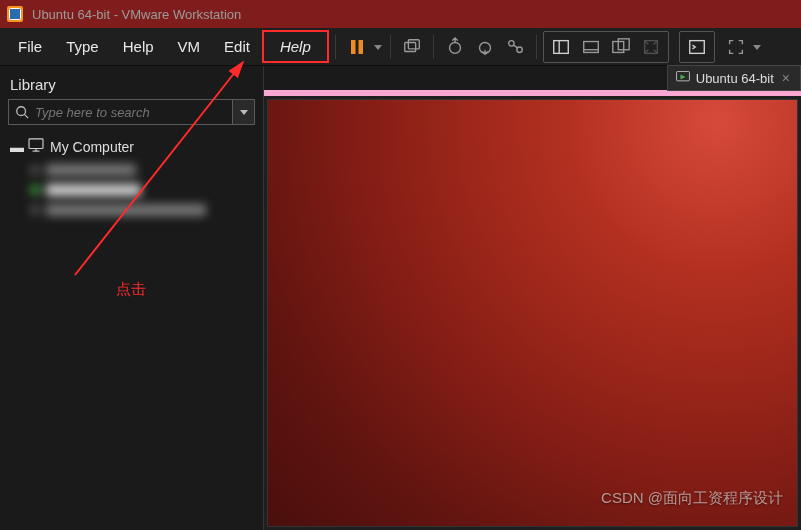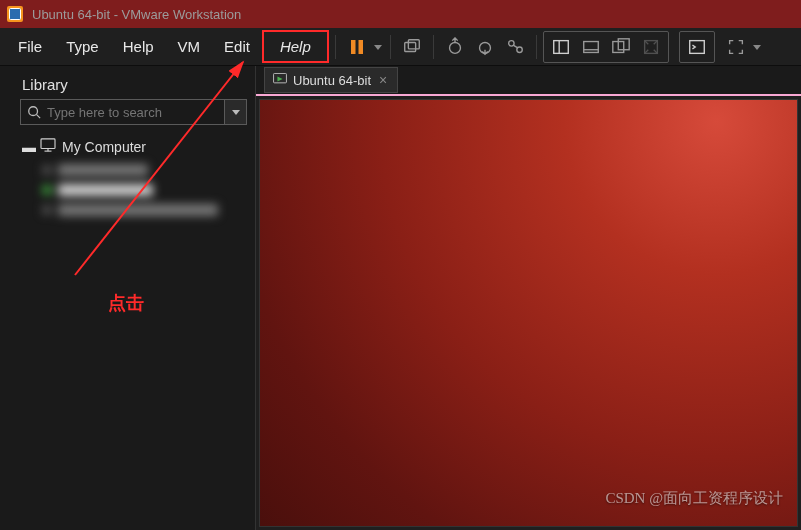--- a/index.html
+++ b/index.html
@@ -65,37 +65,38 @@
   }
 
   .body-area {
     display: flex;
     height: calc(100% - 66px);
   }
   .library-panel {
     width: 256px;
     background: #1a1a1a;
     border-right: 1px solid #333;
-    padding: 6px 8px 0 20px;
+    padding: 6px 8px 0 0;
     position: relative;
+    margin-left: 8px;
   }
   .library-title {
     font-size: 15px; color: #e0e0e0; padding: 4px 2px 6px 2px;
   }
   .search-row {
     display: flex; align-items: stretch; height: 26px;
     border: 1px solid #5a5a5a;
   }
   .search-icon-box {
     width: 26px; display:flex; align-items:center; justify-content:center;
     color:#bbb;
   }
   .search-input {
     flex: 1; background: transparent; border: none; outline: none;
-    color: #8b5cf6; font-size: 13px; 
+    color: #8b5cf6; font-size: 13px; font-style: italic;
   }
   .search-dropdown {
     width: 22px; background: #2a2a2a; border-left:1px solid #5a5a5a;
     display:flex; align-items:center; justify-content:center; color:#bbb;
   }
   .tree {
     margin-top: 10px; font-size: 14px;
   }
   .tree-row {
     display: flex; align-items: center; gap: 6px;
@@ -110,53 +111,53 @@
   }
   .blur-row {
     height: 16px; display:flex; align-items:center; gap:6px;
   }
   .blur-dot { width:10px; height:10px; border-radius:50%; background:#555; }
   .blur-dot.green { background:#3fa63f; }
   .blur-bar { height:12px; background:#777; border-radius:2px; }
   .blur-bar.sel { background:#d0d0d0; }
 
   .annotation-text {
-    position: absolute; color: #ff2a2a; font-size: 18px;
-    left: 108px; top: 225px; font-weight: bold;
+    position: absolute; color: #ff2a2a; font-size: 15px;
+    left: 108px; top: 214px;
   }
   .annotation-arrow {
     position: absolute; left: 0; top: 0; pointer-events: none;
   }
 
   .content-area {
     flex: 1; background: #1f1f1f; display:flex; flex-direction:column;
   }
   .tab-strip {
     height: 30px; background: #1a1a1a;
     display: flex; align-items: center; padding-left: 8px;
-    border-bottom: 2px solid #f9a8d4;
+    border-bottom: 6px solid #f9a8d4;
+    justify-content: flex-end;
   }
   .vm-tab {
     height: 26px;
     background: #2a2a2a;
     border: 1px solid #444;
     display: flex; align-items: center; gap: 6px;
     padding: 0 8px; font-size: 13px;
     color: #ddd;
   }
   .vm-tab .tab-close {
     color:#888; cursor:pointer; font-size:14px; padding:0 2px;
   }
   .vm-view {
     flex:1;
     background: radial-gradient(circle at 85% 5%, #d64a3a 0%, #b33020 25%, #8a1f16 55%, #611410 80%, #4a0f0c 100%);
     border: 1px solid #333;
     margin: 3px;
     position: relative;
-    font-family: Liberation Serif, serif;
   }
   .watermark {
     position: absolute; right: 14px; bottom: 18px;
     color: rgba(255,255,255,0.55); font-size: 15px;
     text-shadow: 0 1px 2px rgba(0,0,0,0.5);
   }
 </style>
 </head>
 <body>
 

